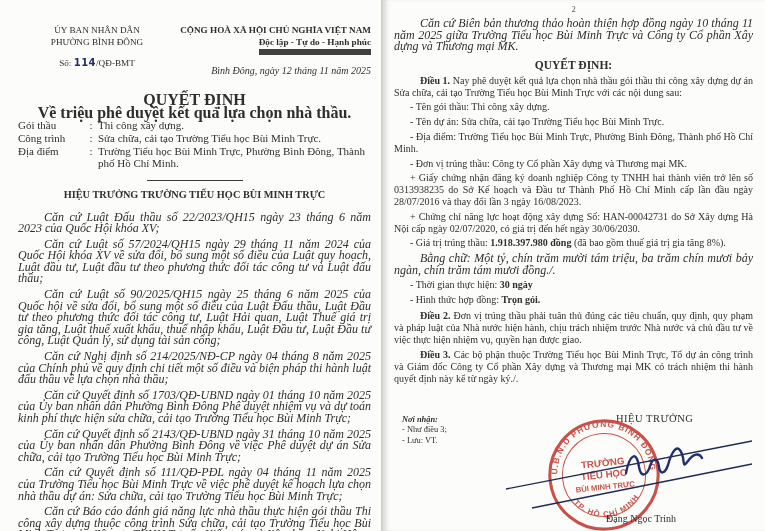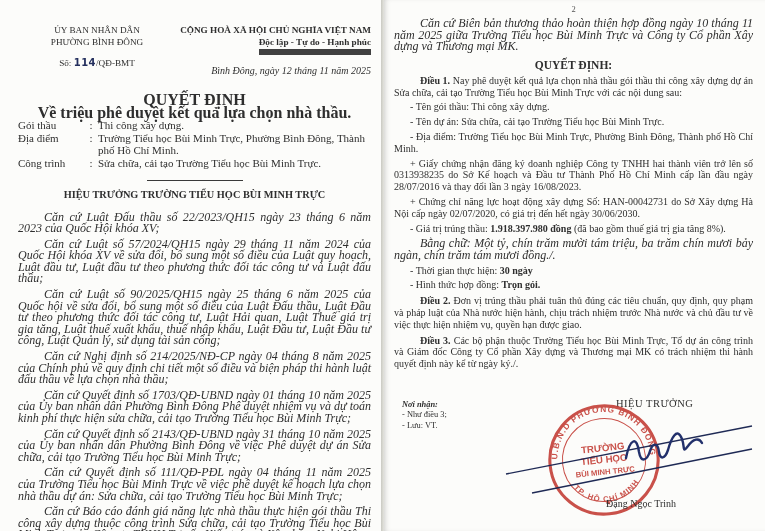--- a/index.html
+++ b/index.html
@@ -73,28 +73,28 @@
     </div>
 
     <table class="info">
       <tbody>
           <tr>
         <td class="lab">Gói thầu</td>
         <td class="col">:</td>
         <td>Thi công xây dựng.</td>
       </tr>
       <tr>
+        <td class="lab">Công trình</td>
+        <td class="col">:</td>
+        <td>Sửa chữa, cải tạo Trường Tiểu học Bùi Minh Trực.</td>
+      </tr>
+      <tr>
         <td class="lab">Địa điểm</td>
         <td class="col">:</td>
         <td>Trường Tiểu học Bùi Minh Trực, Phường Bình Đông, Thành phố Hồ Chí Minh.</td>
-      </tr>
-      <tr>
-        <td class="lab">Công trình</td>
-        <td class="col">:</td>
-        <td>Sửa chữa, cải tạo Trường Tiểu học Bùi Minh Trực.</td>
       </tr>
     </tbody>
       </table>
 
     <div class="rule"></div>
     <div class="authority">HIỆU TRƯỞNG TRƯỜNG TIỂU HỌC BÙI MINH TRỰC</div>
 
     <p class="recital">Căn cứ Luật Đấu thầu số 22/2023/QH15 ngày 23 tháng 6 năm 2023 của Quốc Hội khóa XV;</p>
     <p class="recital">Căn cứ Luật số 57/2024/QH15 ngày 29 tháng 11 năm 2024 của Quốc Hội khóa XV về sửa đổi, bổ sung một số điều của Luật quy hoạch, Luật đầu tư, Luật đầu tư theo phương thức đối tác công tư và Luật đấu thầu;</p>
     <p class="recital">Căn cứ Luật số 90/2025/QH15 ngày 25 tháng 6 năm 2025 của Quốc hội về sửa đổi, bổ sung một số điều của Luật Đấu thầu, Luật Đầu tư theo phương thức đối tác công tư, Luật Hải quan, Luật Thuế giá trị gia tăng, Luật thuế xuất khẩu, thuế nhập khẩu, Luật Đầu tư, Luật Đầu tư công, Luật Quản lý, sử dụng tài sản công;</p>
@@ -112,20 +112,21 @@
 
     <p class="recital">Căn cứ Biên bản thương thảo hoàn thiện hợp đồng ngày 10 tháng 11 năm 2025 giữa Trường Tiểu học Bùi Minh Trực và Công ty Cổ phần Xây dựng và Thương mại MK.</p>
 
     <div class="decision">QUYẾT ĐỊNH:</div>
 
     <p class="article"><span class="bold">Điều 1.</span><span> Nay phê duyệt kết quả lựa chọn nhà thầu gói thầu thi công xây dựng dự án Sửa chữa, cải tạo Trường Tiểu học Bùi Minh Trực với các nội dung sau:</span></p>
 
     <p class="item">- Tên gói thầu: Thi công xây dựng.</p>
     <p class="item">- Tên dự án: Sửa chữa, cải tạo Trường Tiểu học Bùi Minh Trực.</p>
     <p class="item">- Địa điểm: Trường Tiểu học Bùi Minh Trực, Phường Bình Đông, Thành phố Hồ Chí Minh.</p>
+    <p class="item">- Đơn vị trúng thầu: Công ty Cổ phần Xây dựng và Thương mại MK.</p>
     <p class="item">+ Giấy chứng nhận đăng ký doanh nghiệp Công ty TNHH hai thành viên trở lên số 0313938235 do Sở Kế hoạch và Đầu tư Thành Phố Hồ Chí Minh cấp lần đầu ngày 28/07/2016 và thay đổi lần 3 ngày 16/08/2023.</p>
     <p class="item">+ Chứng chỉ năng lực hoạt động xây dựng Số: HAN-00042731 do Sở Xây dựng Hà Nội cấp ngày 02/07/2020, có giá trị đến hết ngày 30/06/2030.</p>
 
     <p class="item"><span>- Giá trị trúng thầu: </span><span class="bold">1.918.397.980 đồng</span><span> (đã bao gồm thuế giá trị gia tăng 8%).</span></p>
 
     <p class="recital">Bằng chữ: Một tỷ, chín trăm mười tám triệu, ba trăm chín mươi bảy ngàn, chín trăm tám mươi đồng./.</p>
 
     <p class="item"><span>- Thời gian thực hiện: </span><span class="bold">30 ngày</span></p>
     <p class="item"><span>- Hình thức hợp đồng: </span><span class="bold">Trọn gói.</span></p>
 

